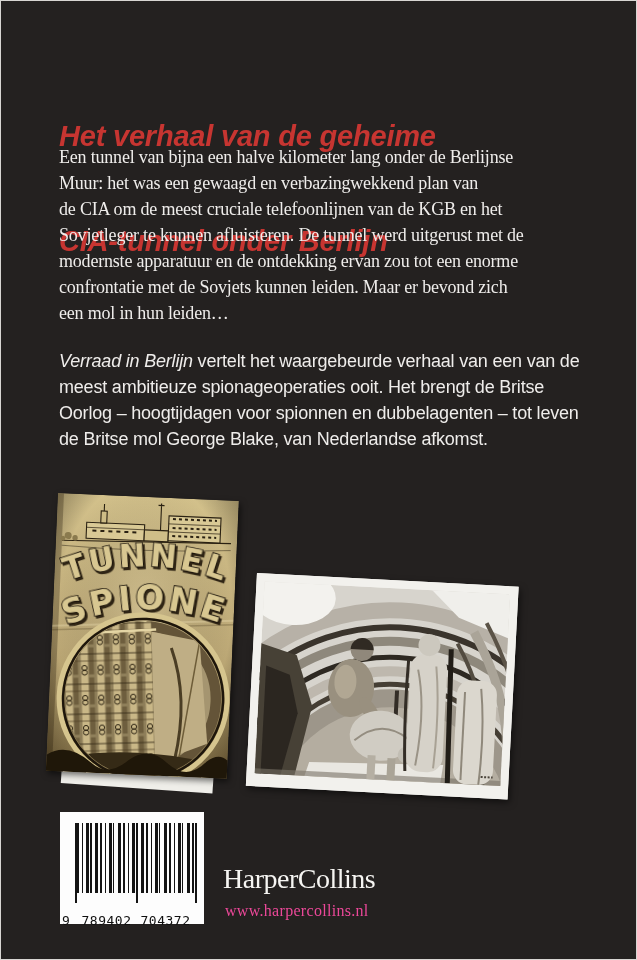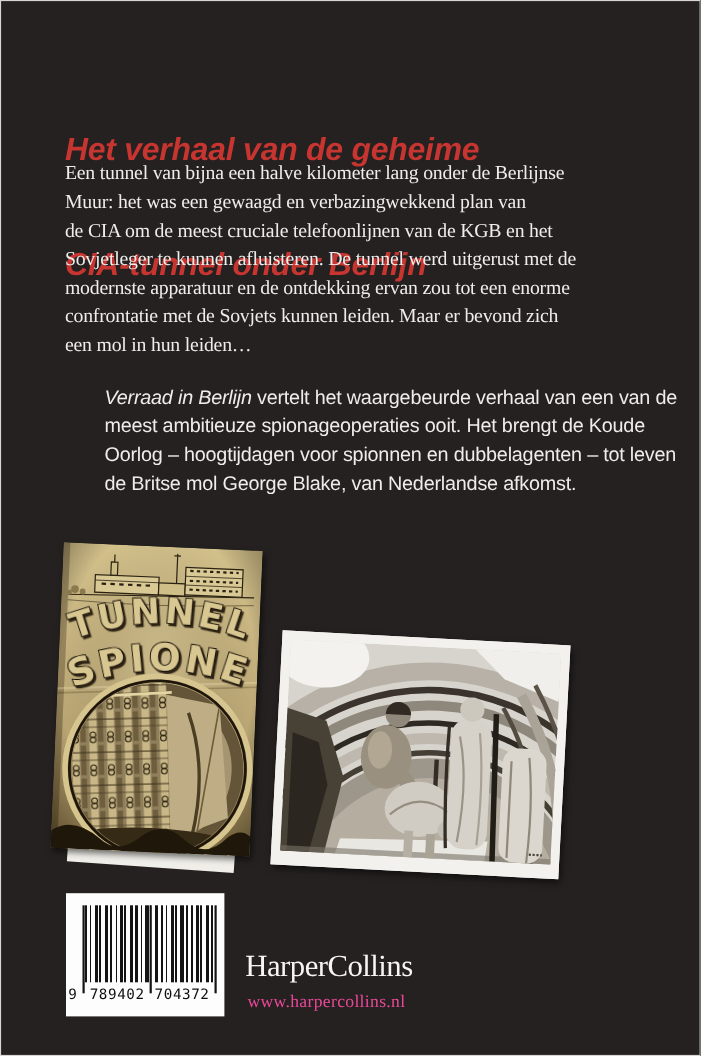--- a/index.html
+++ b/index.html
@@ -13,21 +13,21 @@
   .headline{
     position:absolute;left:58px;top:48px;
     font-size:29px;line-height:35px;font-weight:700;font-style:italic;
     color:#c73531;letter-spacing:-0.2px;white-space:pre;
   }
   
   .blurb{position:absolute;left:58px;color:#efedeb;font-size:18px;
     line-height:26px;letter-spacing:-0.2px;}
   .blurb .bline{white-space:pre;}
   .p1{top:143px;font-family:Liberation Serif, serif;}
-  .p2{top:347px;margin-left:36px;}
+  .p2{top:347px;}
   .ital{font-style:italic;}
   
   .sliver{
     position:absolute;left:62px;top:750px;width:152px;height:32px;
     background:#efeee9;transform:rotate(4deg);transform-origin:top left;z-index:1;
   }
   .pamphlet{
     position:absolute;left:57px;top:492px;width:181px;height:278px;
     transform:rotate(2.5deg);transform-origin:top left;z-index:2;
     box-shadow:2px 3px 6px rgba(0,0,0,0.55);
@@ -62,21 +62,21 @@
   }
   .guard{position:absolute;top:0;width:2px;height:80px;background:#141414;}
   .guard.gl{left:-2px;}
   .guard.gm{left:50%;}
   .guard.gr{right:-2px;}
   .digits{
     position:absolute;left:2px;right:9px;top:85px;display:flex;align-items:baseline;
     font-family:"DejaVu Sans Mono",monospace;font-size:13px;color:#101010;letter-spacing:0.5px;
   }
   .digits .d9{width:15px;}
-  .digits .grp{flex:1;text-align:center;}
+  .digits .grp{flex:1;text-align:center;margin-top:16px;}
   
   .pub-name{
     position:absolute;left:222px;top:862px;
     font-family:"Liberation Serif",serif;font-size:28px;letter-spacing:-0.5px;
     color:#f6f5f2;white-space:pre;
   }
   .pub-site{
     position:absolute;left:224px;top:901px;
     font-family:Liberation Serif, serif;font-size:16px;letter-spacing:0.3px;
     color:#ec4899;white-space:pre;
@@ -97,21 +97,21 @@
     <div class="bline">Muur: het was een gewaagd en verbazingwekkend plan van</div>
     <div class="bline">de CIA om de meest cruciale telefoonlijnen van de KGB en het</div>
     <div class="bline">Sovjetleger te kunnen afluisteren. De tunnel werd uitgerust met de</div>
     <div class="bline">modernste apparatuur en de ontdekking ervan zou tot een enorme</div>
     <div class="bline">confrontatie met de Sovjets kunnen leiden. Maar er bevond zich</div>
     <div class="bline">een mol in hun leiden…</div>
   </div>
 
   <div class="blurb p2">
     <div class="bline"><span class="ital">Verraad in Berlijn</span><span> vertelt het waargebeurde verhaal van een van de</span></div>
-    <div class="bline">meest ambitieuze spionageoperaties ooit. Het brengt de Koude</div>
+    <div class="bline">meest ambitieuze spionageoperaties ooit. Het brengt de Britse</div>
     <div class="bline">Oorlog – hoogtijdagen voor spionnen en dubbelagenten – tot leven</div>
     <div class="bline">de Britse mol George Blake, van Nederlandse afkomst.</div>
   </div>
 
   <div class="sliver"></div>
 
   <div class="pamphlet">
     <svg width="181" height="278" viewBox="0 0 181 278">
       <defs>
         <linearGradient id="sepia" x1="0" y1="0" x2="0" y2="1">

